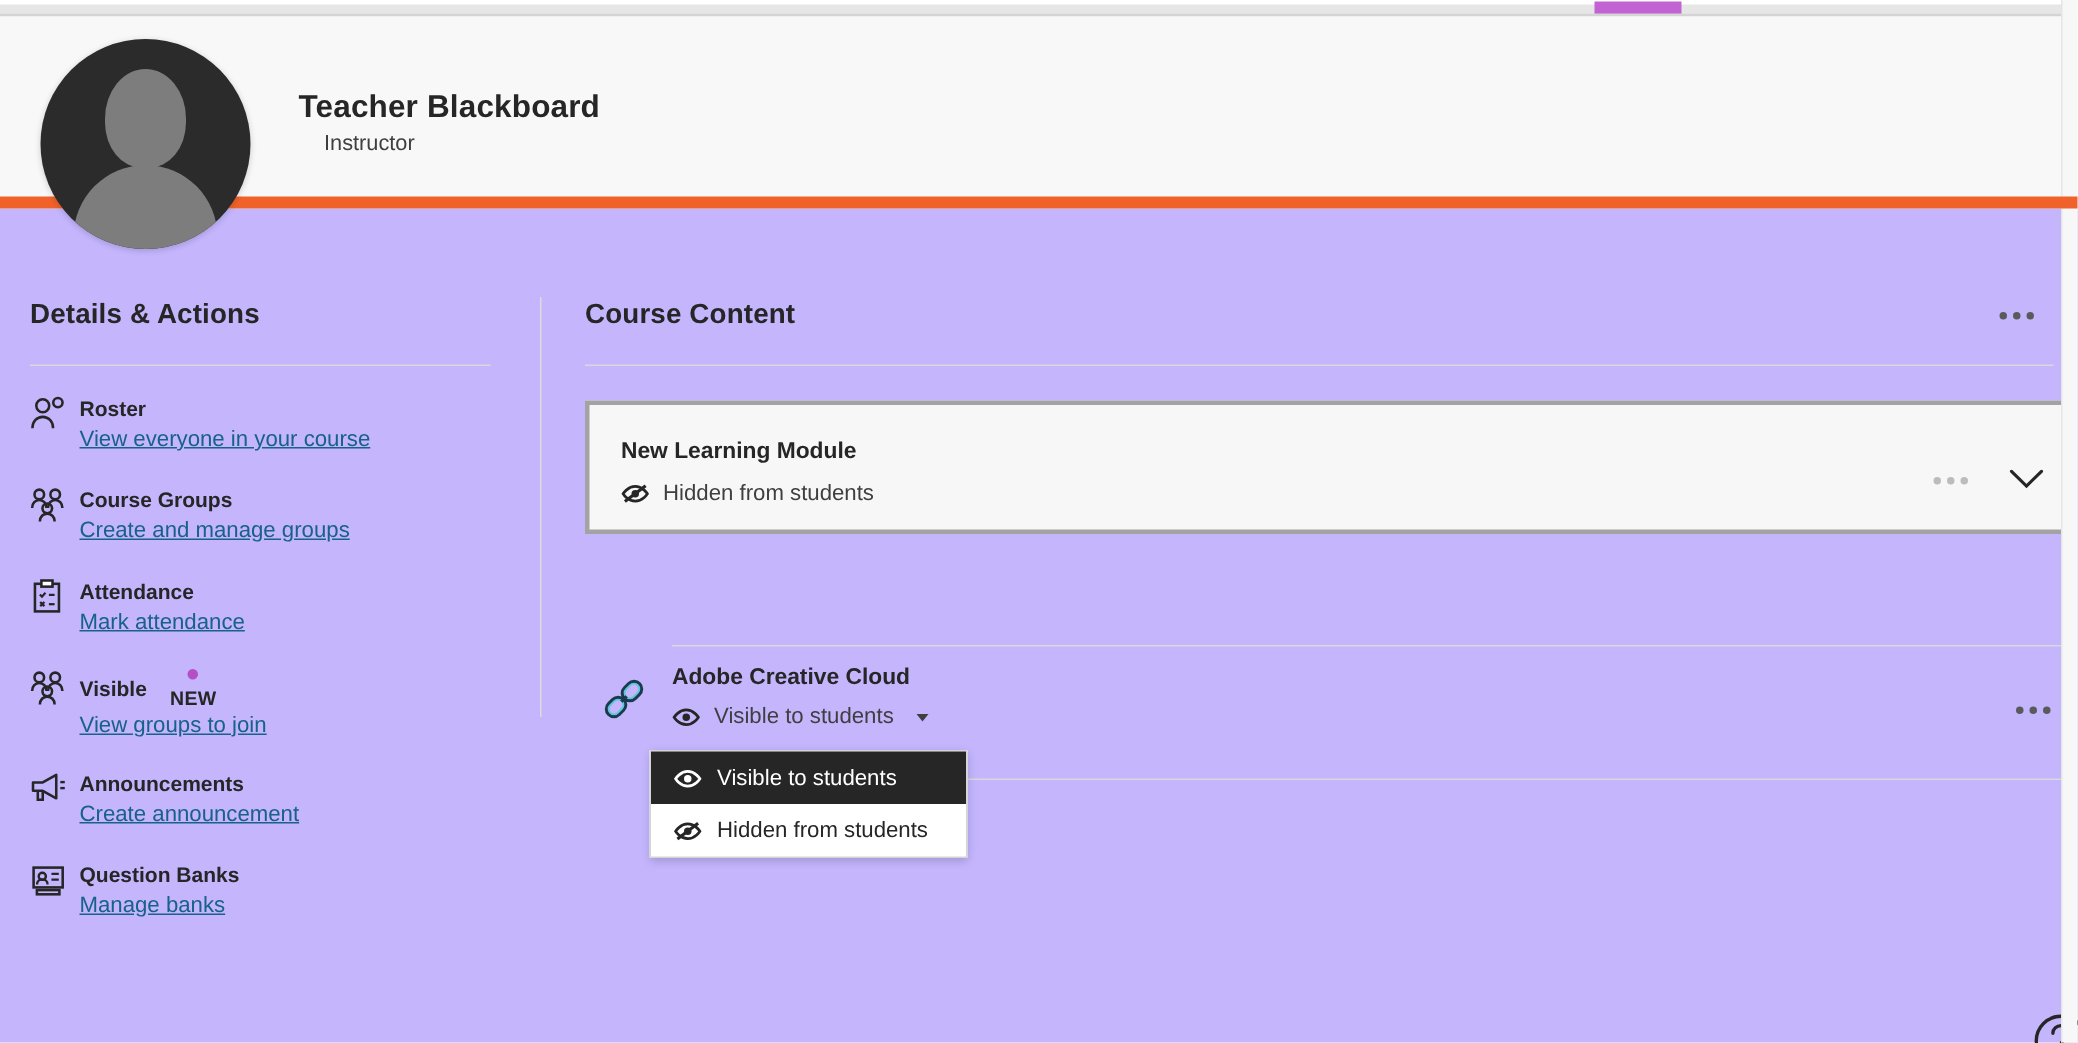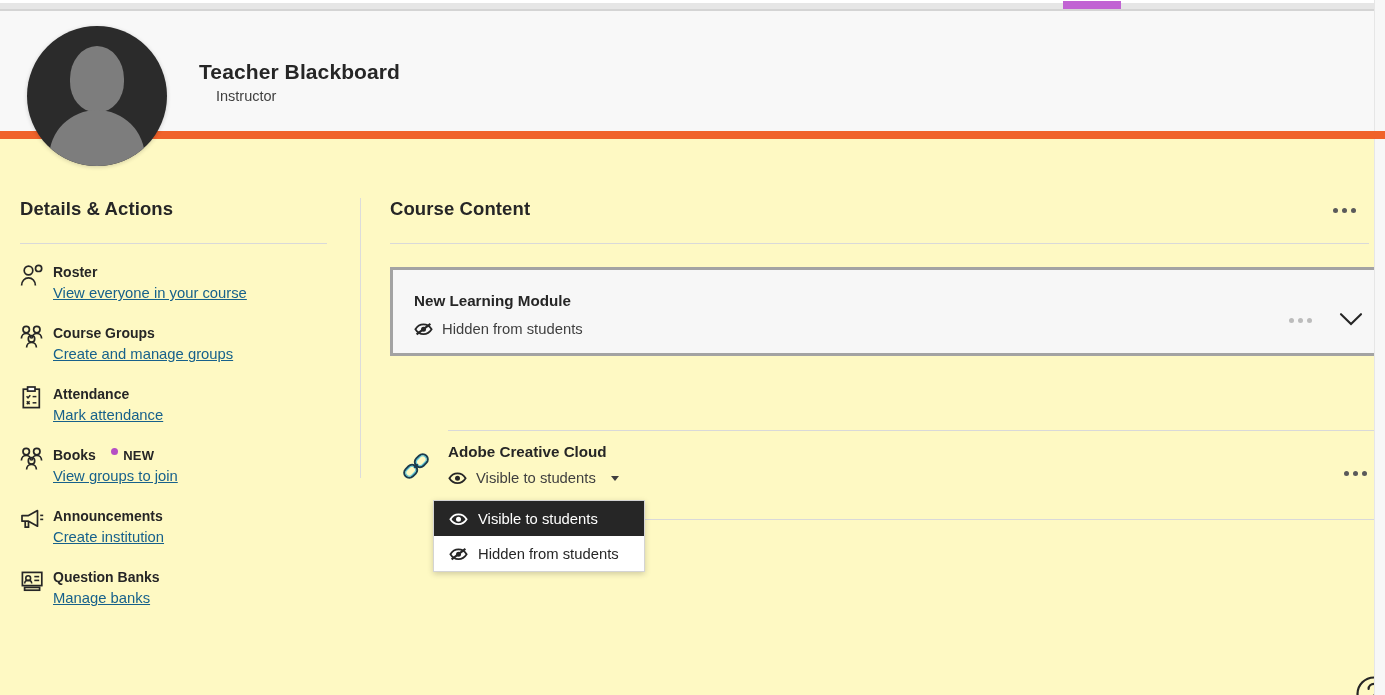--- a/index.html
+++ b/index.html
@@ -84,21 +84,21 @@
     position: absolute; left: 0; top: 131px;
     width: 1385px; height: 8px;
     background: #f0622a;
     z-index: 4;
   }
 
   
   #page-body {
     position: absolute; top: 139px; left: 0;
     width: 1385px; height: 556px;
-    background: #fef9c3;
+    background: #c4b5fd;
   }
 
   
   #sidebar {
     position: absolute; left: 20px; top: 59px;
     width: 312px;
   }
   #sidebar-title {
     font-size: 18.5px; font-weight: 700; color: #262626;
     letter-spacing: .1px;
@@ -126,22 +126,22 @@
     display: inline-block; vertical-align: middle;
   }
   .side-link {
     display: block;
     font-size: 14.8px; color: #17618b;
     text-decoration: underline;
     line-height: 19px; margin-top: 2px;
     cursor: pointer;
   }
   .new-badge {
-    display: inline-flex; align-items: flex-start; gap: 5px;
-    margin-left: 11px; vertical-align: middle;
+    display: inline-flex; align-items: center; gap: 5px;
+    margin-left: 11px; vertical-align: middle; flex-direction: column;
   }
   .new-dot { width: 7px; height: 7px; border-radius: 50%; background: #b54fc4; }
   .new-text { font-size: 13px; font-weight: 700; color: #262626; letter-spacing: .2px; }
 
   #vertical-divider {
     position: absolute; left: 360px; top: 59px;
     width: 1px; height: 280px; background: #dcdcdc;
   }
 
   
@@ -342,41 +342,41 @@
         <svg width="26" height="24" viewBox="0 0 26 24">
           <circle cx="6.2" cy="4.6" r="3.2" fill="none" stroke="#262626" stroke-width="1.7"></circle>
           <circle cx="16.8" cy="4.6" r="3.2" fill="none" stroke="#262626" stroke-width="1.7"></circle>
           <path d="M1.4 13.6c0-3.2 2.2-5.3 4.8-5.3s4.8 2.1 4.8 5.3" fill="none" stroke="#262626" stroke-width="1.7"></path>
           <path d="M12 13.6c0-3.2 2.2-5.3 4.8-5.3s4.8 2.1 4.8 5.3" fill="none" stroke="#262626" stroke-width="1.7"></path>
           <circle cx="11.5" cy="13.9" r="3.2" fill="none" stroke="#262626" stroke-width="1.7"></circle>
           <path d="M6.6 22.6c0-3.1 2.2-5.2 4.9-5.2s4.9 2.1 4.9 5.2" fill="none" stroke="#262626" stroke-width="1.7"></path>
         </svg>
       </span>
       <span class="side-body">
-        <span class="side-label">Books</span>
+        <span class="side-label">Visible</span>
         <span class="new-badge">
           <span class="new-dot"></span>
           <span class="new-text">NEW</span>
         </span>
         <a class="side-link">View groups to join</a>
       </span>
     </div>
 
     <div class="side-item">
       <span class="side-icon">
         <svg width="26" height="24" viewBox="0 0 26 24">
           <path d="M2 7.6h6.5L17.5 2.6v15.6L8.5 13.2H2z" fill="none" stroke="#262626" stroke-width="1.7" stroke-linejoin="round"></path>
           <path d="M5.2 13.4v5.8h3.3v-5.8" fill="none" stroke="#262626" stroke-width="1.7"></path>
           <line x1="20.2" y1="7.4" x2="23.2" y2="7.4" stroke="#262626" stroke-width="1.6"></line>
           <line x1="20.2" y1="11.4" x2="23.2" y2="11.4" stroke="#262626" stroke-width="1.6"></line>
         </svg>
       </span>
       <span class="side-body">
         <span class="side-label">Announcements</span>
-        <a class="side-link">Create institution</a>
+        <a class="side-link">Create announcement</a>
       </span>
     </div>
 
 
     <div class="side-item">
       <span class="side-icon">
         <svg width="26" height="24" viewBox="0 0 26 24">
           <rect x="2.4" y="3.4" width="19.4" height="13.2" fill="none" stroke="#262626" stroke-width="1.7"></rect>
           <circle cx="8.2" cy="9.2" r="2.4" fill="none" stroke="#262626" stroke-width="1.6"></circle>
           <path d="M4.7 14.6c0-2.1 1.6-3.4 3.5-3.4s3.5 1.3 3.5 3.4" fill="none" stroke="#262626" stroke-width="1.5"></path>

